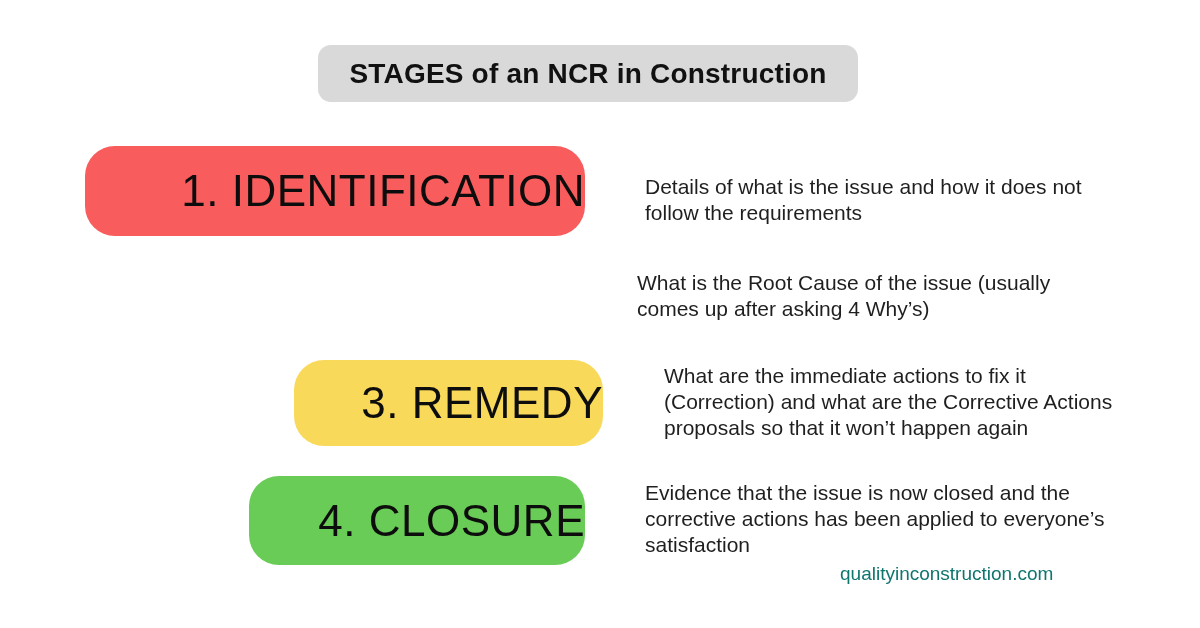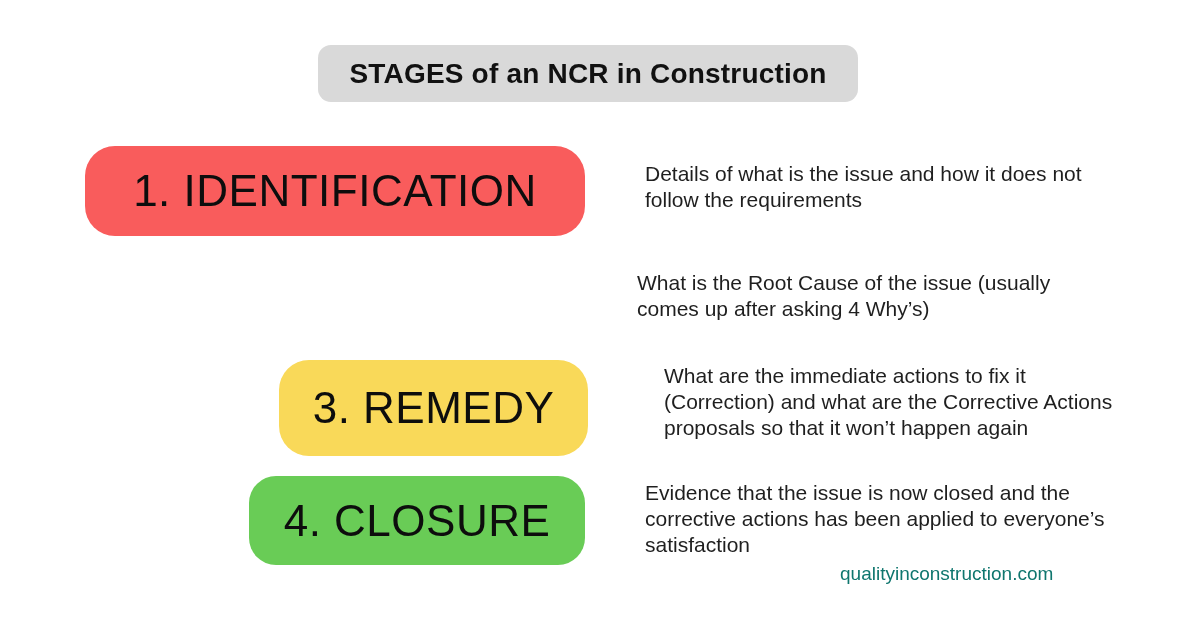--- a/index.html
+++ b/index.html
@@ -32,42 +32,42 @@
     font-size: 28px;
     font-weight: 700;
     color: #111111;
     letter-spacing: 0.2px;
   }
   .stage-pill {
     position: absolute;
     border-radius: 30px;
     display: flex;
     align-items: center;
-    justify-content: center;
+    justify-content: flex-end;
   }
   .stage-label {
     font-size: 44px;
     font-weight: 400;
     color: #0d0d0d;
     white-space: nowrap;
     letter-spacing: 0.5px;
   }
   .stage-1 { left: 85px;  top: 146px; width: 500px; height: 90px; }
   .stage-2 { left: 167px; top: 252px; width: 418px; height: 86px; }
-  .stage-3 { left: 279px; top: 360px; width: 309px; height: 96px; }
+  .stage-3 { left: 294px; top: 360px; width: 309px; height: 86px; }
   .stage-4 { left: 249px; top: 476px; width: 336px; height: 89px; }
   .desc {
     position: absolute;
     width: 530px;
     font-size: 21px;
     line-height: 26px;
     color: #1f1f1f;
     white-space: pre-line;
   }
-  .desc-1 { left: 645px; top: 161px; }
+  .desc-1 { left: 645px; top: 174px; }
   .desc-2 { left: 637px; top: 270px; }
   .desc-3 { left: 664px; top: 363px; }
   .desc-4 { left: 645px; top: 480px; }
   .watermark {
     position: absolute;
     left: 840px;
     top: 563px;
     font-size: 19px;
     color: #0f766e;
   }
@@ -90,21 +90,21 @@
   <div class="desc desc-2">What is the Root Cause of the issue (usually
 comes up after asking 4 Why’s)</div>
 
   <div class="stage-pill stage-3" style="background-color: rgb(249, 217, 89);">
     <span class="stage-label">3. REMEDY</span>
   </div>
   <div class="desc desc-3">What are the immediate actions to fix it
 (Correction) and what are the Corrective Actions
 proposals so that it won’t happen again</div>
 
-  <div class="stage-pill stage-4" style="background-color: rgb(105, 204, 86); border-radius: 27px;">
+  <div class="stage-pill stage-4" style="background-color: rgb(105, 204, 86);">
     <span class="stage-label">4. CLOSURE</span>
   </div>
   <div class="desc desc-4">Evidence that the issue is now closed and the
 corrective actions has been applied  to everyone’s
 satisfaction</div>
 
   <div class="watermark">qualityinconstruction.com</div>
 
 </div>
 

